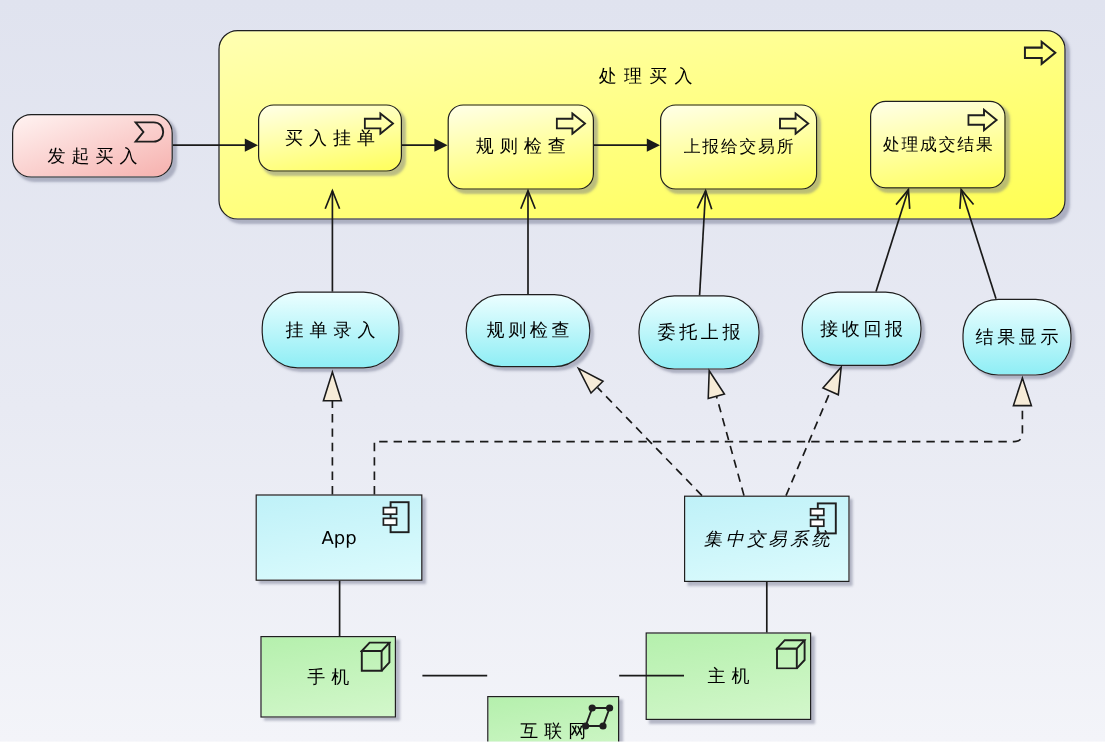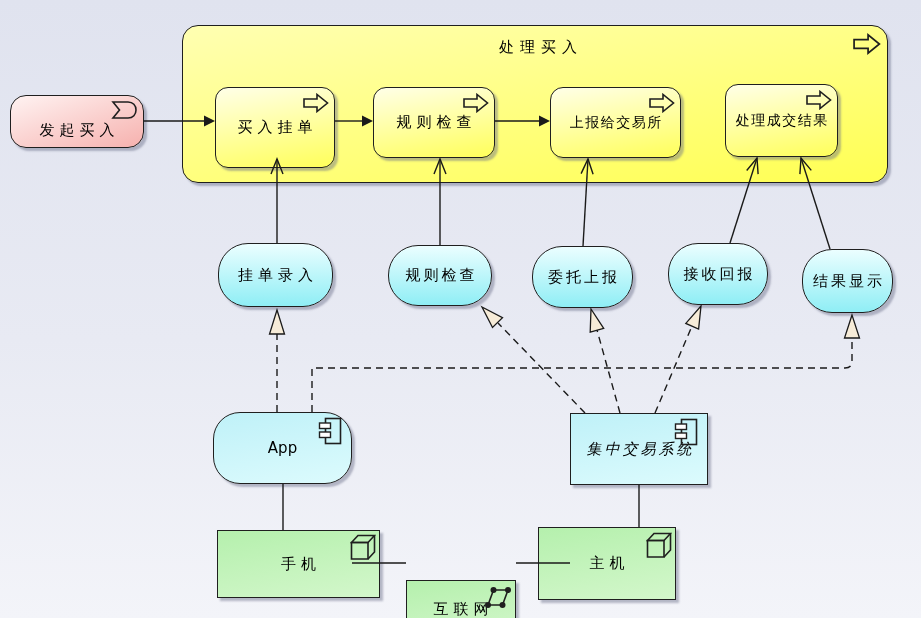--- a/index.html
+++ b/index.html
@@ -18,21 +18,21 @@
   .event{
     border-radius:16px;
     background:linear-gradient(160deg,#fff3f2 0%,#f6b1ae 100%);
     align-items:flex-end;padding-bottom:7px;
   }
   .group{
     border-radius:16px;
     background:linear-gradient(170deg,#ffffb2 0%,#ffff52 100%);
   }
   .group-title{
-    position:absolute;top:12px;left:0;width:100%;text-align:center;
+    position:absolute;top:28px;left:0;width:100%;text-align:center;
     font-size:15px;letter-spacing:6px;padding-left:6px;
   }
   .proc{
     border-radius:13px;
     background:linear-gradient(170deg,#ffffe8 0%,#ffff5a 100%);
   }
   .svc{
     border-radius:30px;
     background:linear-gradient(180deg,#ebfeff 0%,#8feef5 100%);
   }
@@ -64,21 +64,21 @@
     </svg>
   </div>
 
   <div class="shape event" style="left:10px;top:95px;width:134px;height:53px;">
     <svg class="icon" style="right:5px;top:4px;" width="27" height="20" viewBox="0 0 27 20">
       <path d="M2,2 L17,2 C22,2 25,5.5 25,10 C25,14.5 22,18 17,18 L2,18 L8.5,10 Z"></path>
     </svg>
     <span class="label">发起买入</span>
   </div>
 
-  <div class="shape proc" style="left:215px;top:87px;width:120px;height:81px;">
+  <div class="shape proc" style="left:215px;top:87px;width:120px;height:56px;">
     <svg class="icon" style="right:5px;top:5px;" width="26" height="20" viewBox="0 0 26 20">
       <polygon points="1,6 14,6 14,1.5 24.5,10 14,18.5 14,14 1,14"></polygon>
     </svg>
     <span class="label">买入挂单</span>
   </div>
 
   <div class="shape proc" style="left:373px;top:87px;width:122px;height:71px;">
     <svg class="icon" style="right:5px;top:5px;" width="26" height="20" viewBox="0 0 26 20">
       <polygon points="1,6 14,6 14,1.5 24.5,10 14,18.5 14,14 1,14"></polygon>
     </svg>
@@ -108,39 +108,39 @@
   <div class="shape svc" style="left:668px;top:243px;width:100px;height:62px;">
     <span class="label" style="letter-spacing:3px;padding-left:3px;">接收回报</span>
   </div>
   <div class="shape svc" style="left:532px;top:246px;width:101px;height:62px;">
     <span class="label" style="letter-spacing:3px;padding-left:3px;">委托上报</span>
   </div>
   <div class="shape svc" style="left:802px;top:249px;width:91px;height:64px;">
     <span class="label" style="letter-spacing:3px;padding-left:3px;">结果显示</span>
   </div>
 
-  <div class="shape comp" style="left:213px;top:412px;width:139px;height:72px;border-radius:27px;">
+  <div class="shape comp" style="left:213px;top:412px;width:139px;height:72px;">
     <svg class="icon" style="right:9px;top:4px;" width="24" height="28" viewBox="0 0 24 28">
       <rect x="7.5" y="1.5" width="15" height="25"></rect>
       <rect class="tab" x="1.5" y="6" width="11" height="5.5"></rect>
       <rect class="tab" x="1.5" y="15" width="11" height="5.5"></rect>
     </svg>
     <span class="label latin">App</span>
   </div>
 
   <div class="shape comp" style="left:570px;top:413px;width:138px;height:72px;font-style:italic;">
     <svg class="icon" style="right:9px;top:4px;" width="24" height="28" viewBox="0 0 24 28">
       <rect x="7.5" y="1.5" width="15" height="25"></rect>
       <rect class="tab" x="1.5" y="6" width="11" height="5.5"></rect>
       <rect class="tab" x="1.5" y="15" width="11" height="5.5"></rect>
     </svg>
     <span class="label" style="letter-spacing:3px;padding-left:3px;">集中交易系统</span>
   </div>
 
-  <div class="shape node" style="left:217px;top:530px;width:163px;height:68px;">
+  <div class="shape node" style="left:217px;top:530px;width:113px;height:68px;">
     <svg class="icon" style="right:3px;top:3px;" width="26" height="26" viewBox="0 0 26 26">
       <path d="M1.5,8.5 H18 V25 H1.5 Z"></path>
       <path d="M1.5,8.5 L8,1.5 H24.5 L18,8.5 Z"></path>
       <path d="M24.5,1.5 V18 L18,25"></path>
     </svg>
     <span class="label">手机</span>
   </div>
 
   <div class="shape node" style="left:406px;top:532px;width:110px;height:59px;margin-top:48px;">
     <svg class="icon" style="right:3px;top:3px;" width="30" height="27" viewBox="0 0 30 27">

